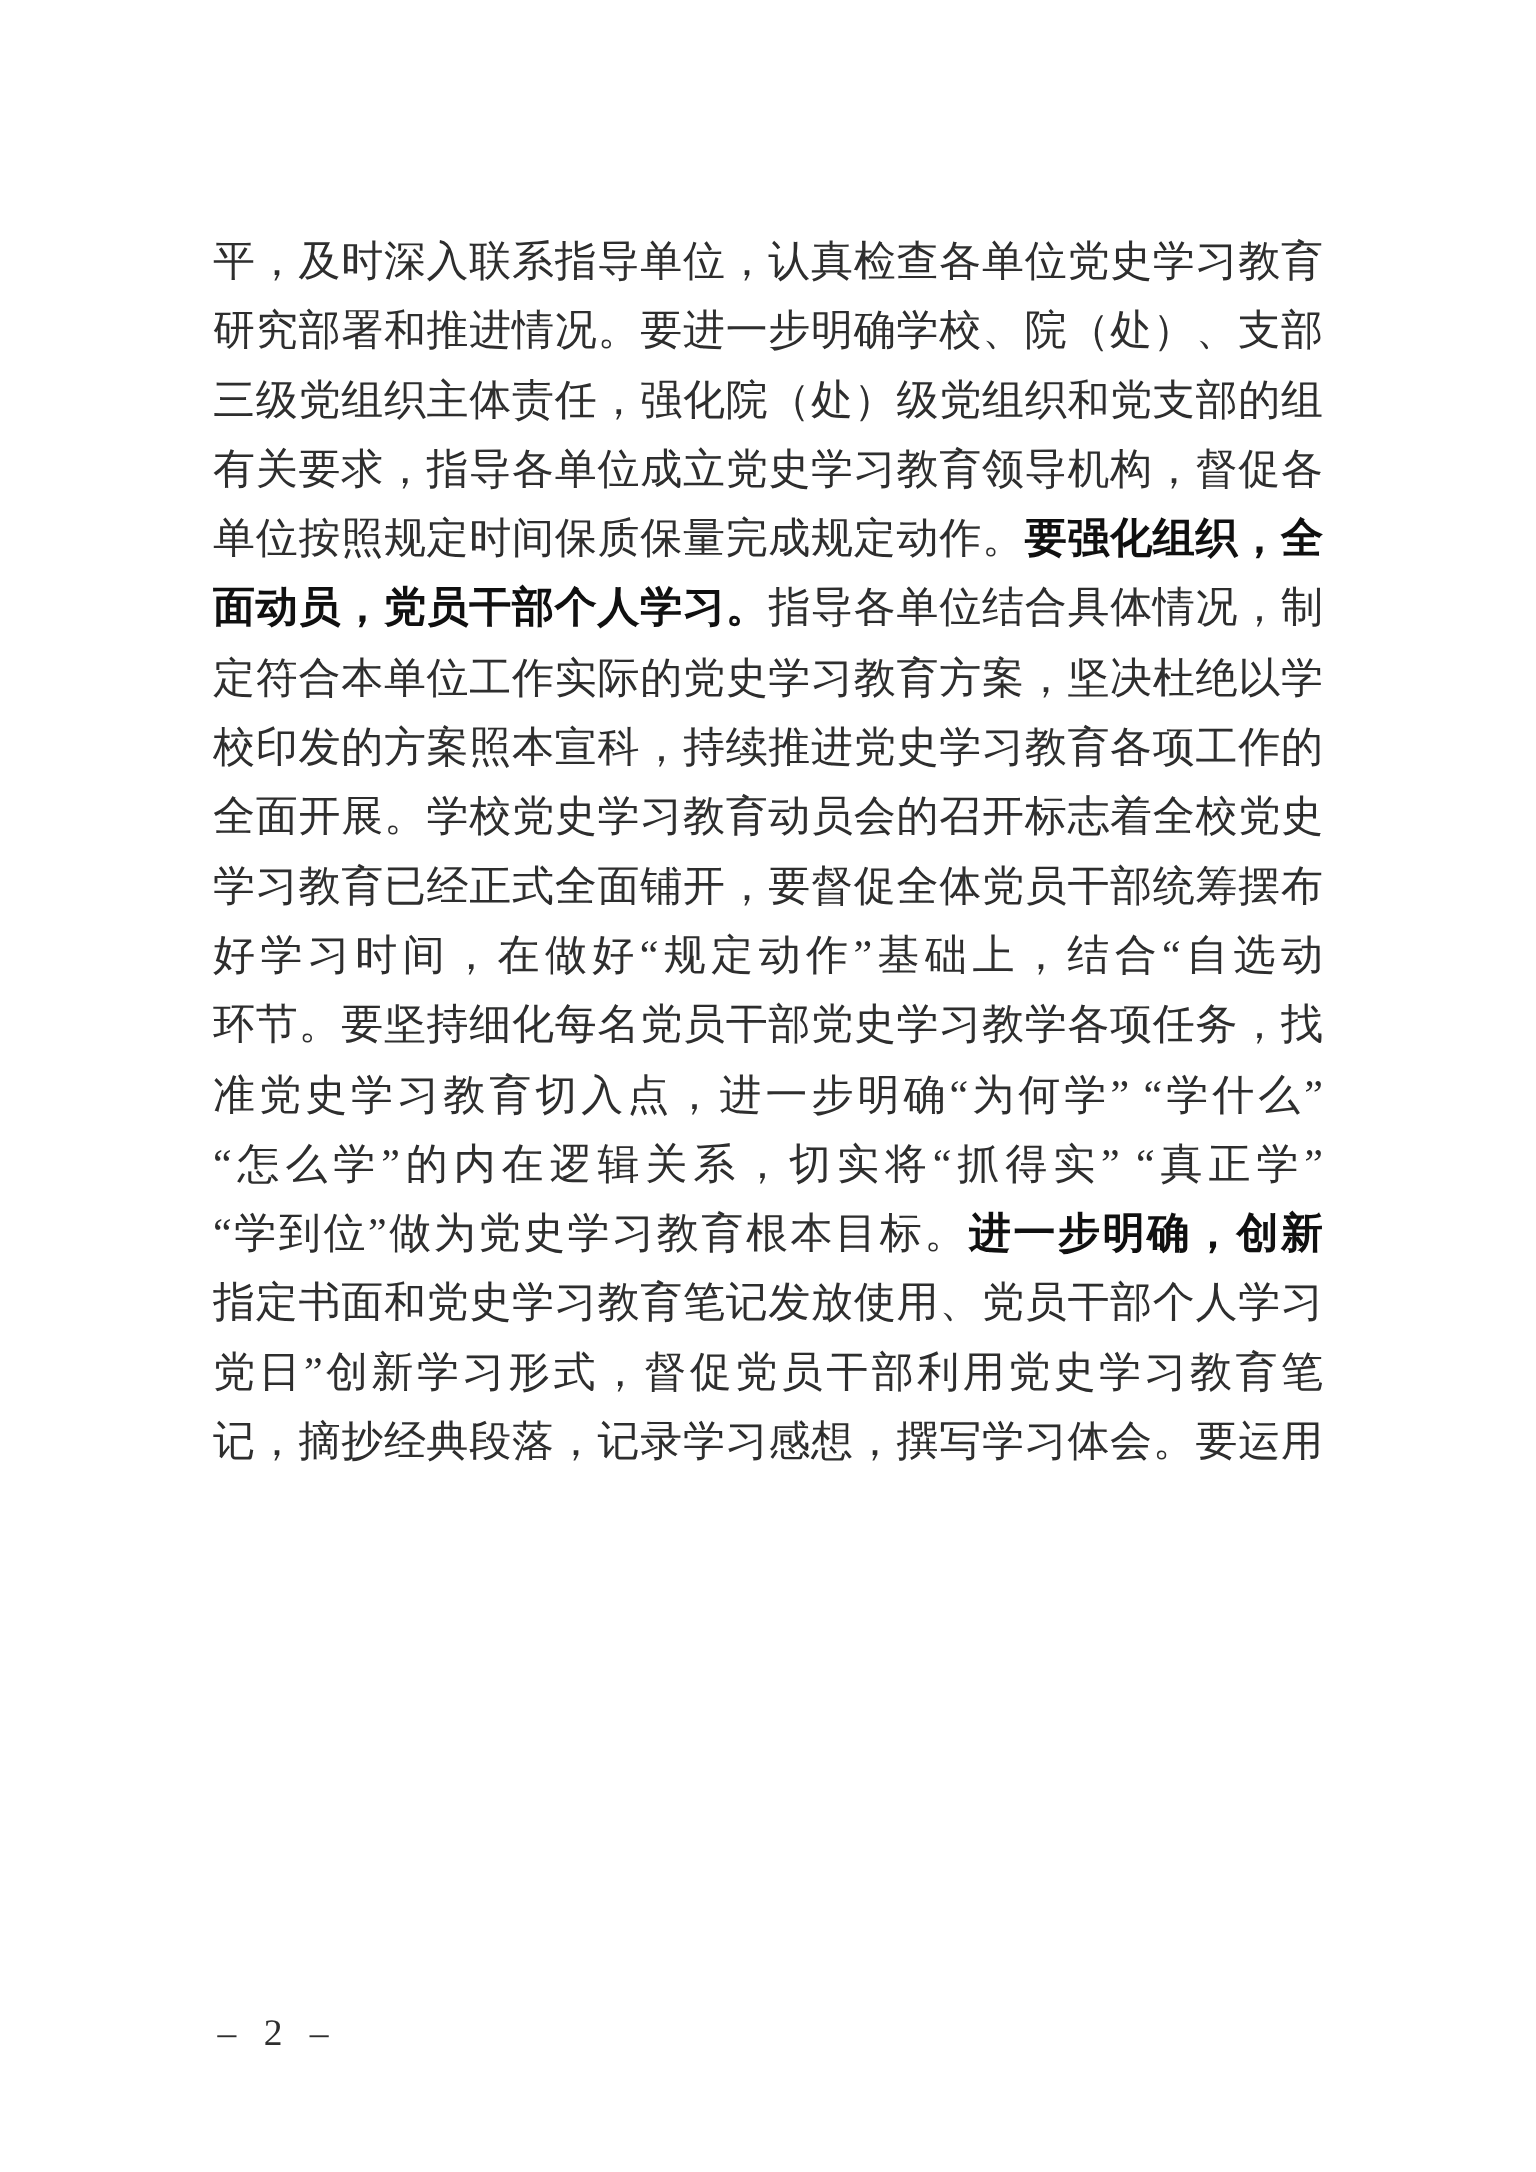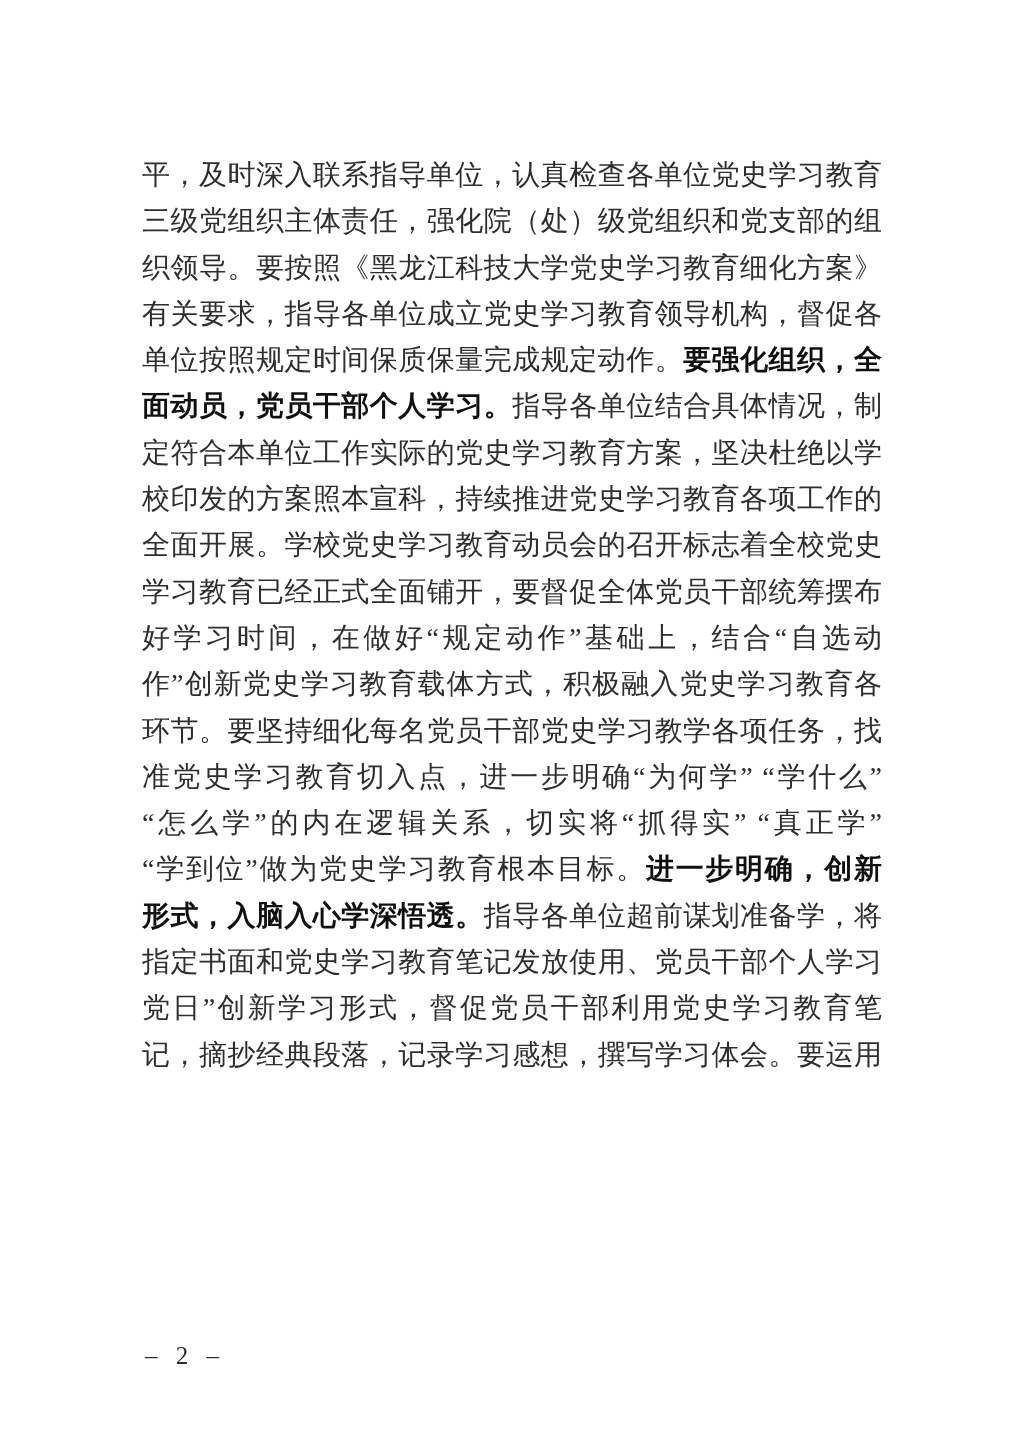--- a/index.html
+++ b/index.html
@@ -49,34 +49,32 @@
     letter-spacing: 6px;
     font-family: "Liberation Serif", "DejaVu Serif", serif;
   }
 </style>
 </head>
 <body>
 
 <div class="page">
   <div class="text-block" id="text-block">
       <div class="line"><span class="seg">平，及时深入联系指导单位，认真检查各单位党史学习教育</span></div>
+      <div class="line"><span class="seg">研究部署和推进情况。要进一步明确学校、院（处）、支部</span></div>
       <div class="line"><span class="seg">三级党组织主体责任，强化院（处）级党组织和党支部的组</span></div>
-      <div class="line"><span class="seg">织领导。要按照《黑龙江科技大学党史学习教育细化方案》</span></div>
       <div class="line"><span class="seg">有关要求，指导各单位成立党史学习教育领导机构，督促各</span></div>
       <div class="line"><span class="seg">单位按照规定时间保质保量完成规定动作。</span><span class="seg bold">要强化组织，全</span></div>
       <div class="line"><span class="seg bold">面动员，党员干部个人学习。</span><span class="seg">指导各单位结合具体情况，制</span></div>
       <div class="line"><span class="seg">定符合本单位工作实际的党史学习教育方案，坚决杜绝以学</span></div>
       <div class="line"><span class="seg">校印发的方案照本宣科，持续推进党史学习教育各项工作的</span></div>
       <div class="line"><span class="seg">全面开展。学校党史学习教育动员会的召开标志着全校党史</span></div>
       <div class="line"><span class="seg">学习教育已经正式全面铺开，要督促全体党员干部统筹摆布</span></div>
       <div class="line"><span class="seg">好学习时间，在做好“规定动作”基础上，结合“自选动</span></div>
-      <div class="line"><span class="seg">作”创新党史学习教育载体方式，积极融入党史学习教育各</span></div>
       <div class="line"><span class="seg">环节。要坚持细化每名党员干部党史学习教学各项任务，找</span></div>
       <div class="line"><span class="seg">准党史学习教育切入点，进一步明确“为何学” “学什么”</span></div>
       <div class="line"><span class="seg">“怎么学”的内在逻辑关系，切实将“抓得实” “真正学”</span></div>
       <div class="line"><span class="seg">“学到位”做为党史学习教育根本目标。</span><span class="seg bold">进一步明确，创新</span></div>
-      <div class="line"><span class="seg bold">形式，入脑入心学深悟透。</span><span class="seg">指导各单位超前谋划准备学，将</span></div>
       <div class="line"><span class="seg">指定书面和党史学习教育笔记发放使用、党员干部个人学习</span></div>
       <div class="line"><span class="seg">党日”创新学习形式，督促党员干部利用党史学习教育笔</span></div>
       <div class="line"><span class="seg">记，摘抄经典段落，记录学习感想，撰写学习体会。要运用</span></div>
     </div>
   <div class="page-number">– 2 –</div>
 </div>
 
 </body></html>

